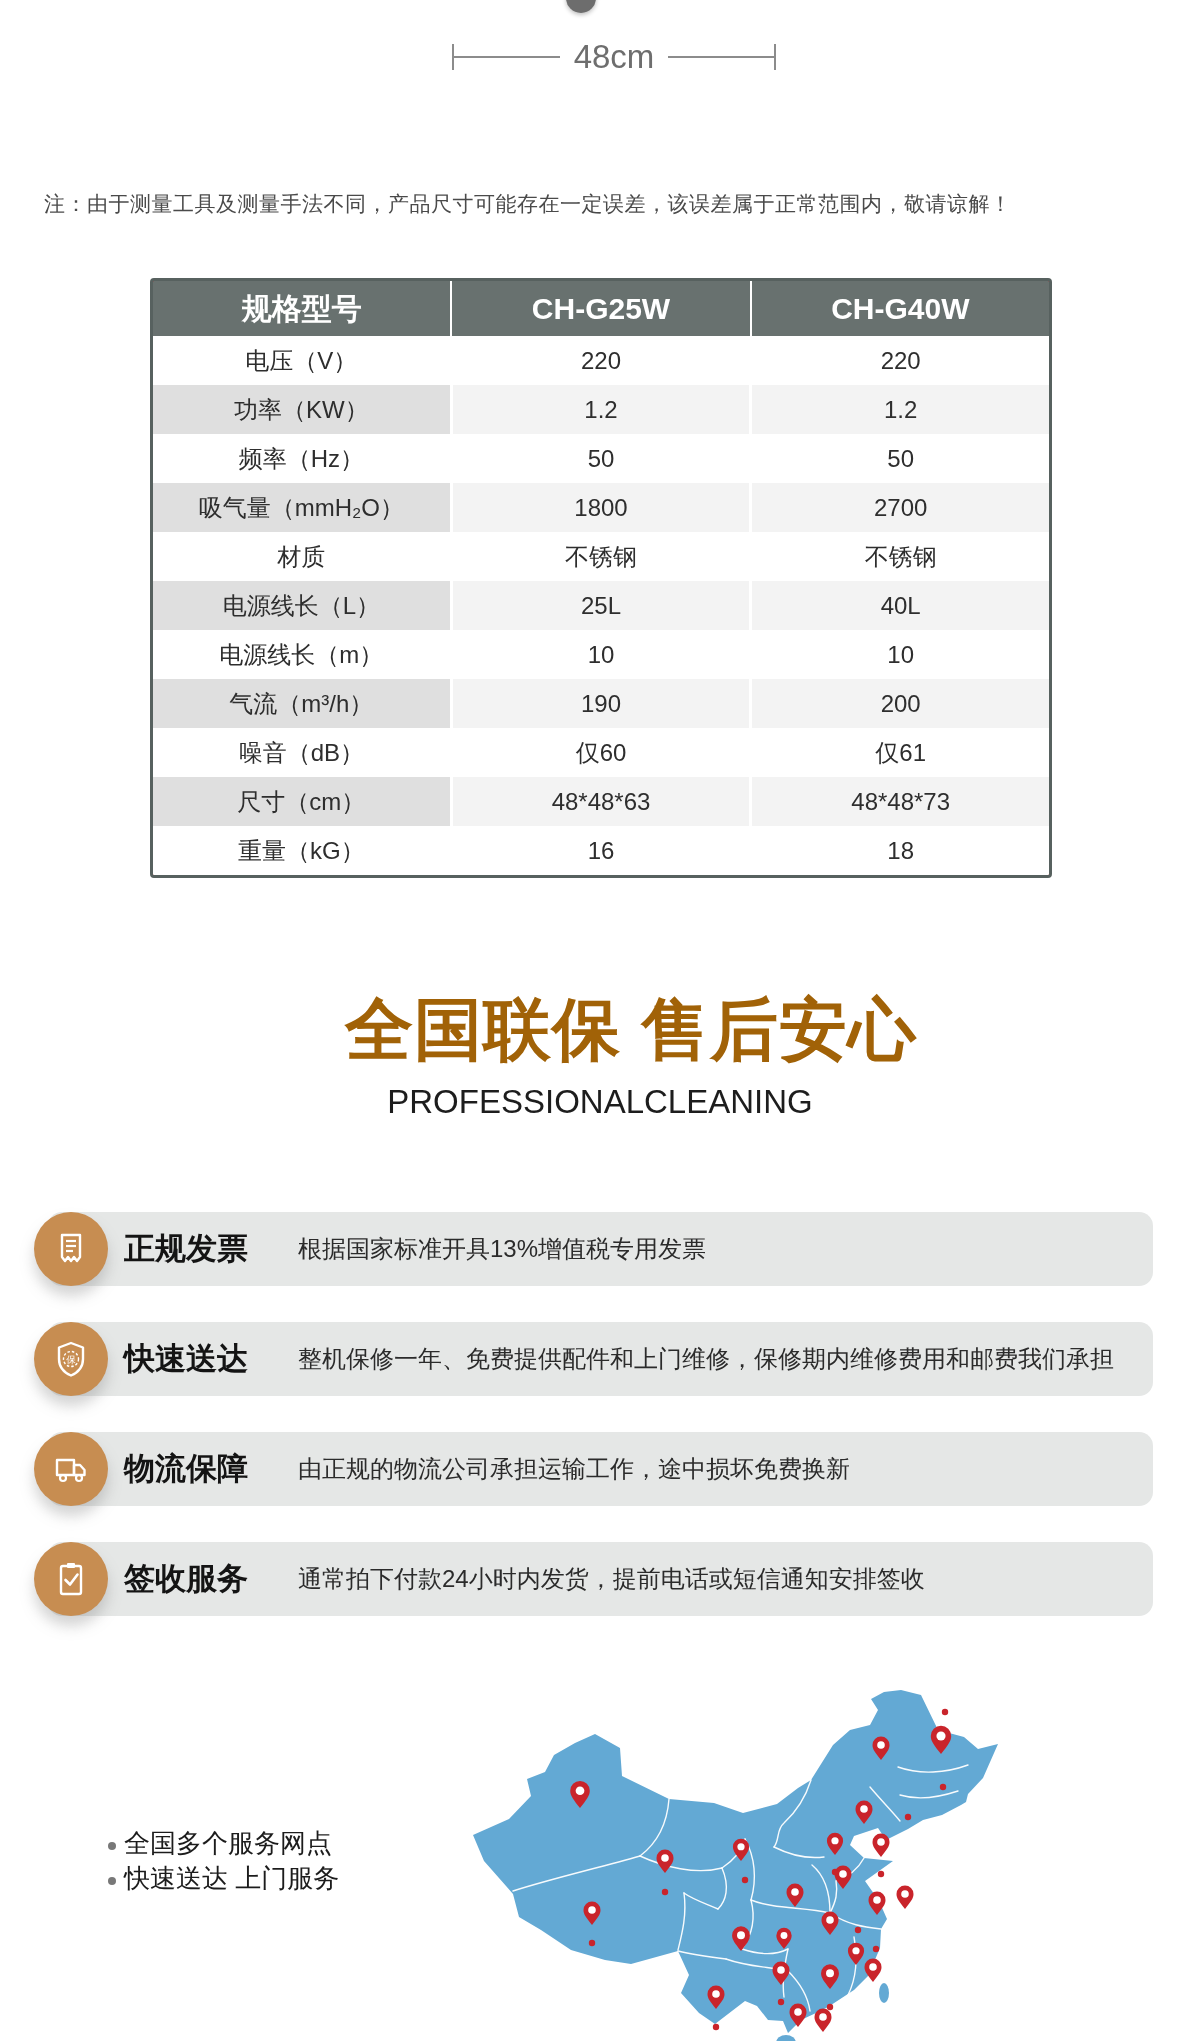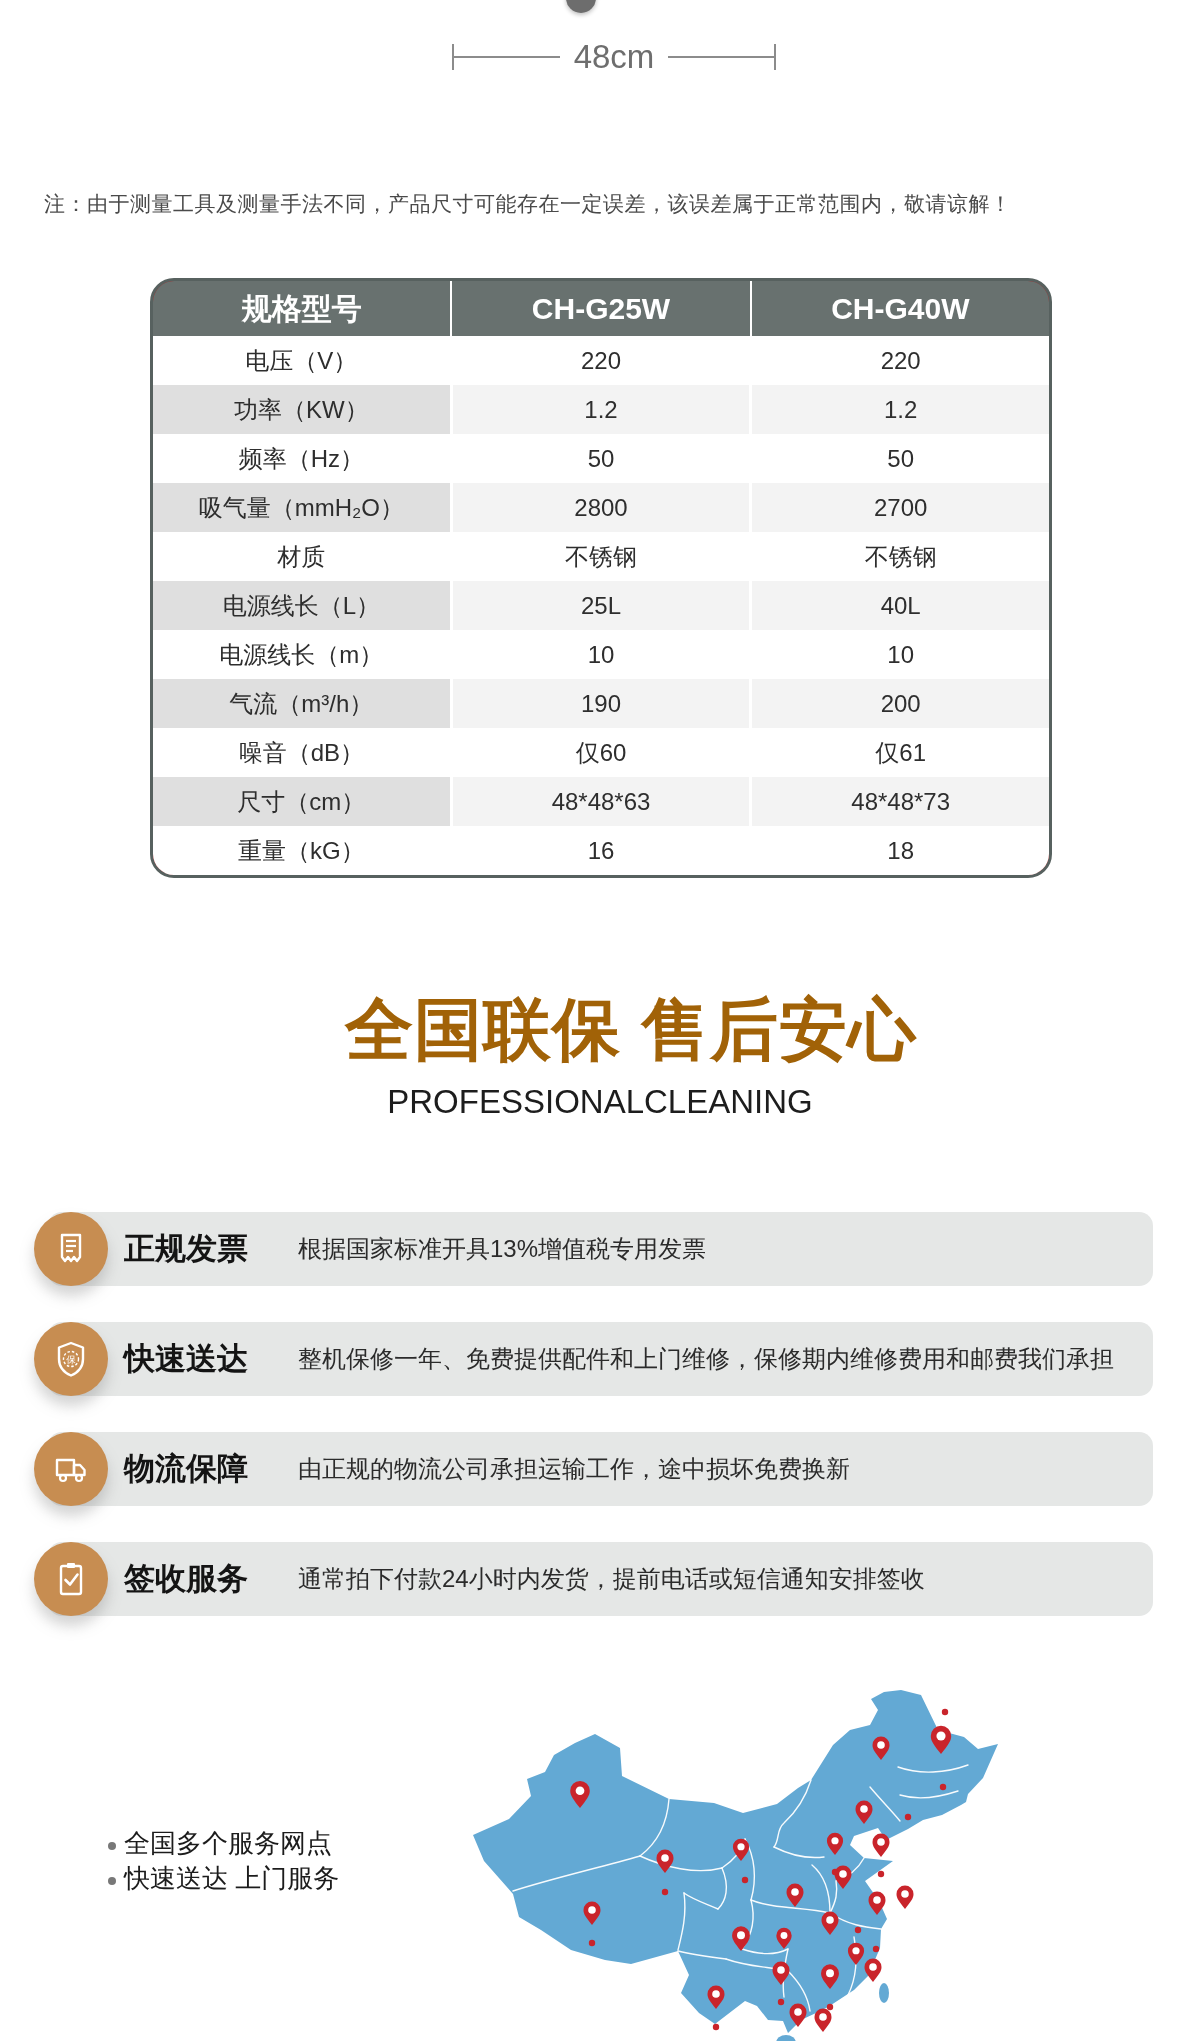--- a/index.html
+++ b/index.html
@@ -16,21 +16,21 @@
     display:flex;align-items:center;}
   .dim-tick{width:2px;height:26px;background:#8c8c8c;}
   .dim-line{flex:1;height:2px;background:#8c8c8c;}
   .dim-text{font-size:33px;color:#6e6e6e;padding:0 14px;white-space:nowrap;}
 
   .note{position:absolute;left:44px;top:190px;margin:0;font-size:21px;color:#4a4a4a;
     letter-spacing:.5px;white-space:nowrap;}
 
   
   .spec-table{position:absolute;left:150px;top:278px;width:902px;box-sizing:border-box;
-    border:3px solid #57615f;border-radius:24px;overflow:hidden;background:#b91c1c;}
+    border:3px solid #57615f;border-radius:4px;overflow:hidden;background:#b91c1c;}
   .spec-header{display:flex;background:#68716f;height:55px;}
   .hcell{flex:1;color:#fff;font-size:30px;font-weight:700;text-align:center;line-height:55px;}
   .hcell + .hcell{border-left:2px solid #fff;}
   .srow{display:flex;height:49px;background:#fff;}
   .scell{flex:1;text-align:center;line-height:49px;font-size:24px;color:#2e2e2e;overflow:hidden;}
   .scell + .scell{border-left:3px solid #fff;}
   .srow.striped .scell:nth-child(1){background:#dfdfdf;}
   .srow.striped .scell:nth-child(2),
   .srow.striped .scell:nth-child(3){background:#f3f3f3;}
 
@@ -94,21 +94,21 @@
           <div class="scell">1.2</div>
           <div class="scell">1.2</div>
         </div>
         <div class="srow">
           <div class="scell">频率（Hz）</div>
           <div class="scell">50</div>
           <div class="scell">50</div>
         </div>
         <div class="srow striped">
           <div class="scell">吸气量（mmH₂O）</div>
-          <div class="scell">2800</div>
+          <div class="scell">1800</div>
           <div class="scell">2700</div>
         </div>
         <div class="srow">
           <div class="scell">材质</div>
           <div class="scell">不锈钢</div>
           <div class="scell">不锈钢</div>
         </div>
         <div class="srow striped">
           <div class="scell">电源线长（L）</div>
           <div class="scell">25L</div>

